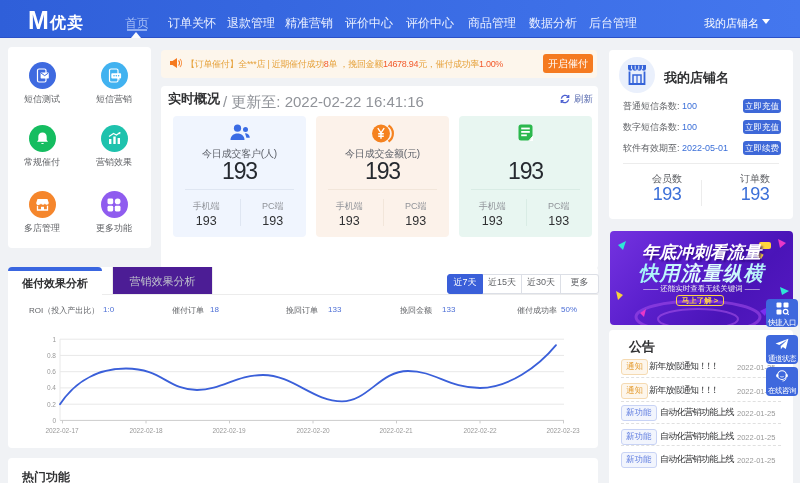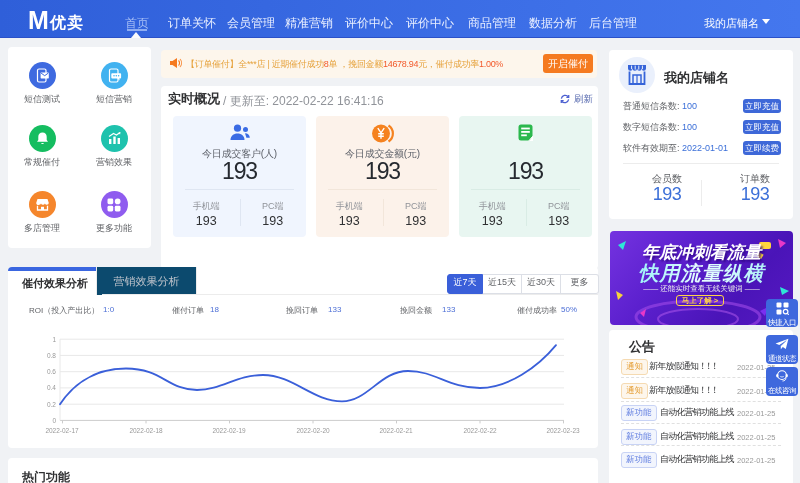--- a/index.html
+++ b/index.html
@@ -30,21 +30,21 @@
 
 #notif { position:absolute; left:161px; top:50px; width:436px; height:28px;
   background:#fdf6ec; border-radius:4px; }
 #notif-text { position:absolute; left:25px; top:8px; font-size:9px; color:#e6a23c; white-space:nowrap; letter-spacing:-0.3px;}
 #notif-btn { position:absolute; left:382px; top:4px; width:50px; height:19px; background:#f57a1f;
   border-radius:3px; color:#fff; font-size:10px; text-align:center; line-height:19px; }
 
 
 #maincard { left:161px; top:86px; width:437px; height:183px; }
 #rt-title { position:absolute; left:7px; top:4px; font-size:13px; font-weight:bold; color:#303133; }
-#rt-sub { position:absolute; left:62px; top:7px; font-size:12px; color:#909399; }
+#rt-sub { position:absolute; left:62px; top:7px; font-size:15px; color:#909399; }
 #rt-refresh { position:absolute; left:413px; top:7px; font-size:9.5px; color:#5a6cb0; }
 #rt-ricon { position:absolute; left:399px; top:8px; }
 .stat-card { position:absolute; top:30px; width:133px; height:121px; border-radius:4px; text-align:center; }
 .stat-icon { position:absolute; top:8px; width:100%; text-align:center; }
 .stat-label { position:absolute; top:31px; width:100%; font-size:10px; letter-spacing:-0.2px; color:#5a5e66; }
 .stat-big { position:absolute; top:42px; width:100%; font-size:23px; color:#262a30; letter-spacing:-1.2px; }
 .stat-div { position:absolute; top:73px; left:12px; right:12px; height:1px; }
 .stat-sub { position:absolute; top:84px; width:50%; font-size:9px; color:#909399; }
 .stat-subv { position:absolute; top:98px; width:50%; font-size:12.5px; color:#303133; }
 .stat-vdiv { position:absolute; top:83px; left:50%; width:1px; height:27px; }
@@ -74,21 +74,21 @@
 .tag-b { color:#5e7ce0; border:1px solid #c8d3f5; background:#f2f5fd; }
 .ann-t { position:absolute; left:28px; top:4px; font-size:9px; letter-spacing:-0.8px; color:#303133; white-space:nowrap; }
 .ann-d { position:absolute; left:116px; top:7px; font-size:7.5px; color:#999; white-space:nowrap; }
 .ann-sep { position:absolute; left:12px; right:12px; height:0; border-bottom:1px dashed #e0e0e0; }
 
 
 #chartcard { left:8px; top:267px; width:590px; height:181px; }
 #tab1 { position:absolute; left:0; top:0; width:94px; height:28px; background:#fff;
   border-top:4px solid #3a66e0; border-radius:4px 4px 0 0; text-align:center; }
 #tab1 span { font-size:11px; font-weight:bold; color:#303133; line-height:24px; }
-#tab2 { position:absolute; left:88px; top:0; width:101px; height:28px; background:#0c4a6e;
+#tab2 { position:absolute; left:104px; top:0; width:101px; height:28px; background:#4c1d95;
   border-left:1px solid #ececec; border-right:1px solid #ececec; text-align:center; }
 #tab2 span { font-size:11px; color:#c0c4cc; line-height:28px; }
 #tabline { position:absolute; left:94px; right:0; top:27px; height:1px; background:#ececec; }
 .rbtn { position:absolute; top:7px; height:20px; font-size:9px; line-height:14px; text-align:center;
   border:1px solid #dcdfe6; color:#606266; background:#fff; border-radius:2px; }
 #rb1 { left:439px; width:36px; background:#3a5fd9; border-color:#3a5fd9; color:#fff; border-radius:3px 0 0 3px;}
 #rb2 { left:475px; width:39px; border-radius:0; border-left:none;}
 #rb3 { left:514px; width:39px; border-radius:0; border-left:none;}
 #rb4 { left:553px; width:38px; border-radius:0 3px 3px 0; border-left:none;}
 .kpi-l { position:absolute; top:38px; font-size:8px; color:#606266; }
@@ -104,21 +104,21 @@
 .fbtn .flab { font-size:7.5px; display:block; margin-top:-1px; letter-spacing:-0.5px;}
 </style>
 </head>
 <body>
 
 <div id="nav">
   <div id="logo-m">M</div>
   <div id="logo-txt">优卖</div>
   <div class="nav-item" id="nav-home" style="left:125px;">首页</div>
   <div class="nav-item" style="left:168px;">订单关怀</div>
-  <div class="nav-item" style="left:227px;">会员管理</div>
+  <div class="nav-item" style="left:227px;">退款管理</div>
   <div class="nav-item" style="left:285px;">精准营销</div>
   <div class="nav-item" style="left:345px;">评价中心</div>
   <div class="nav-item" style="left:406px;">评价中心</div>
   <div class="nav-item" style="left:468px;">商品管理</div>
   <div class="nav-item" style="left:529px;">数据分析</div>
   <div class="nav-item" style="left:589px;">后台管理</div>
   <div id="nav-underline"></div>
   <div id="nav-notch"></div>
   <div id="shopname">我的店铺名</div>
   <div id="shoparrow"></div>
@@ -273,21 +273,21 @@
       </g>
     <path d="M2.5 7.5V20h15V7.5" fill="none" stroke="#3664d9" stroke-width="1.8"></path>
     <rect x="6" y="11" width="8" height="9" fill="none" stroke="#3664d9" stroke-width="1.5"></rect>
     <line x1="10" y1="11" x2="10" y2="20" stroke="#3664d9" stroke-width="1.2"></line>
   </svg>
   <div id="sc-title">我的店铺名</div>
   <div class="sc-row" style="top:50px;">普通短信条数: <span class="sc-val">100</span></div>
   <div class="sc-btn" style="top:49px;">立即充值</div>
   <div class="sc-row" style="top:71px;">数字短信条数: <span class="sc-val">100</span></div>
   <div class="sc-btn" style="top:70px;">立即充值</div>
-  <div class="sc-row" style="top:92px;">软件有效期至: <span class="sc-val">2022-01-01</span></div>
+  <div class="sc-row" style="top:92px;">软件有效期至: <span class="sc-val">2022-05-01</span></div>
   <div class="sc-btn" style="top:91px;">立即续费</div>
   <div id="sc-div"></div>
   <div class="sc-cnt-lab" style="left:14px;">会员数</div>
   <div class="sc-cnt-lab" style="left:102px;">订单数</div>
   <div class="sc-cnt-val" style="left:14px;">193</div>
   <div class="sc-cnt-val" style="left:102px;">193</div>
   <div id="sc-vdiv"></div>
 </div>
 
 <div id="banner">

